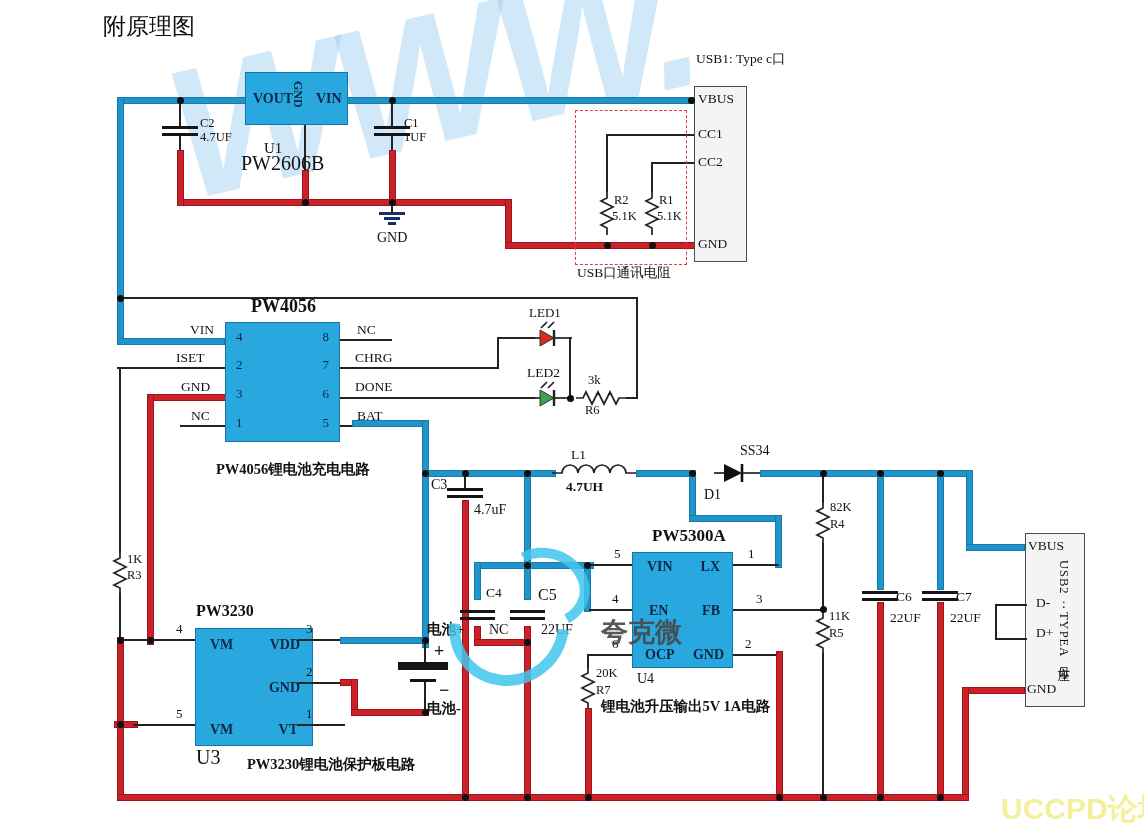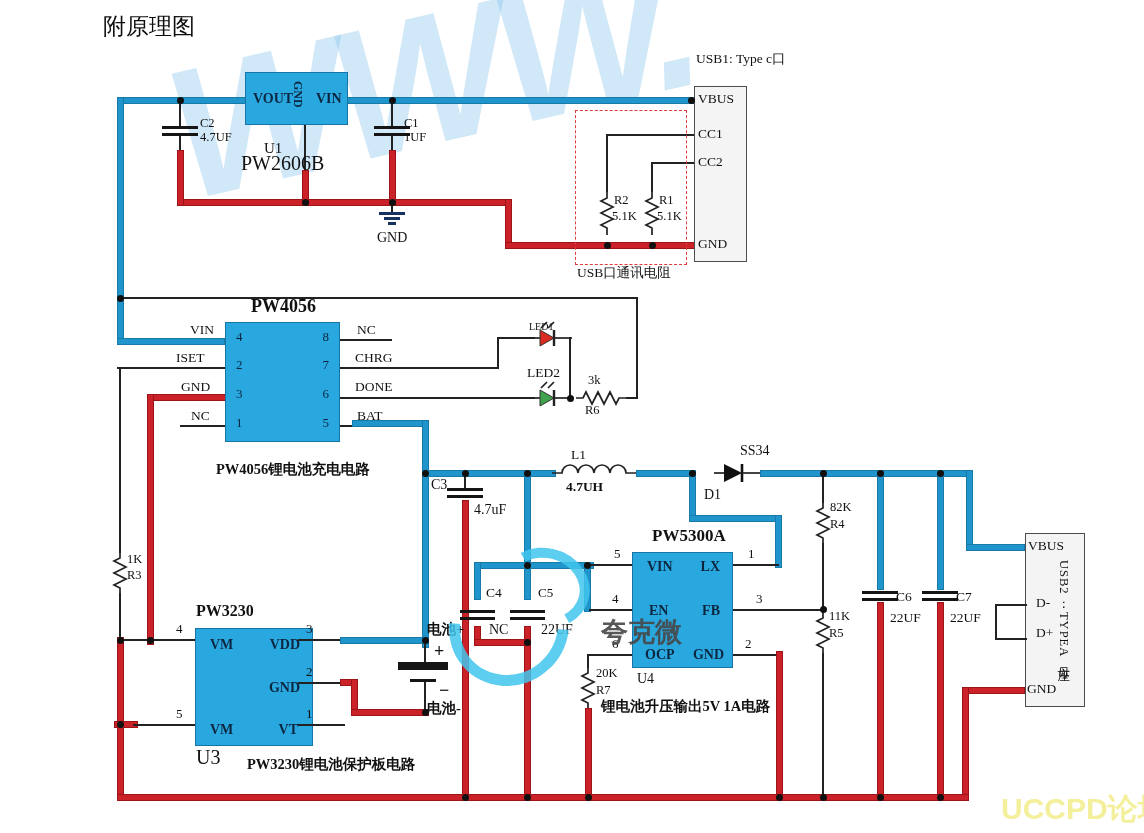--- a/index.html
+++ b/index.html
@@ -144,21 +144,21 @@
     <line x1="16" y1="8" x2="22" y2="2" stroke="#222" stroke-width="1.7"></line>
   </svg>
   <svg style="left:532px;top:380px;" width="40" height="26" viewBox="0 0 40 26">
     <line x1="0" y1="18" x2="8" y2="18" stroke="#222" stroke-width="1.7"></line>
     <polygon points="8,10 8,26 22,18" fill="#3fa34d" stroke="#333" stroke-width="1"></polygon>
     <line x1="22" y1="10" x2="22" y2="26" stroke="#222" stroke-width="2.4"></line>
     <line x1="22" y1="18" x2="40" y2="18" stroke="#222" stroke-width="1.7"></line>
     <line x1="9" y1="8" x2="15" y2="2" stroke="#222" stroke-width="1.7"></line>
     <line x1="16" y1="8" x2="22" y2="2" stroke="#222" stroke-width="1.7"></line>
   </svg>
-  <div class="lbl" style="left:529px;top:321px;font-size:10px;">LED1</div>
+  <div class="lbl" style="left:529px;top:306px;font-size:13px;">LED1</div>
   <div class="lbl" style="left:527px;top:366px;font-size:13.5px;">LED2</div>
   <svg style="left:576px;top:389px;" width="52" height="18" viewBox="0 0 52 18">
       <polyline points="0,9 7,9 10,3 16,15 22,3 28,15 34,3 40,15 43,9 52,9" fill="none" stroke="#222" stroke-width="1.7"></polyline>
     </svg>
   <div class="w wt" style="left:626px;top:397px;width:12px;height:2px;"></div>
   <div class="lbl" style="left:588px;top:374px;font-size:12.5px;">3k</div>
   <div class="lbl" style="left:585px;top:404px;font-size:12.5px;">R6</div>
 
   <div class="w wt" style="left:340px;top:425px;width:16px;height:2px;"></div>
   <div class="w wb" style="left:352px;top:420px;width:77px;height:7px;"></div>
@@ -202,21 +202,21 @@
   <div class="cap" style="left:460px;top:610px;width:35px;height:3px;"></div>
   <div class="cap" style="left:460px;top:617px;width:35px;height:3px;"></div>
   <div class="cap" style="left:510px;top:610px;width:35px;height:3px;"></div>
   <div class="cap" style="left:510px;top:617px;width:35px;height:3px;"></div>
   <div class="w wr" style="left:474px;top:626px;width:7px;height:20px;"></div>
   <div class="w wr" style="left:524px;top:626px;width:7px;height:20px;"></div>
   <div class="w wr" style="left:474px;top:639px;width:57px;height:7px;"></div>
   <div class="w wr" style="left:524px;top:639px;width:7px;height:159px;"></div>
   <div class="lbl" style="left:486px;top:586px;font-size:13.5px;">C4</div>
   <div class="lbl" style="left:489px;top:622px;font-size:14px;">NC</div>
-  <div class="lbl" style="left:538px;top:586px;font-size:13px;">C5</div>
+  <div class="lbl" style="left:538px;top:586px;font-size:16px;">C5</div>
   <div class="lbl" style="left:541px;top:622px;font-size:14px;">22UF</div>
 
   <div class="chip" style="left:632px;top:552px;width:101px;height:116px;">
     <span class="chiplabel" style="left:14px;top:6px;">VIN</span>
     <span class="chiplabel" style="right:12px;top:6px;">LX</span>
     <span class="chiplabel" style="left:16px;top:50px;">EN</span>
     <span class="chiplabel" style="right:12px;top:50px;margin-left:44px;">FB</span>
     <span class="chiplabel" style="left:12px;top:94px;">OCP</span>
     <span class="chiplabel" style="right:8px;top:94px;">GND</span>
   </div>

